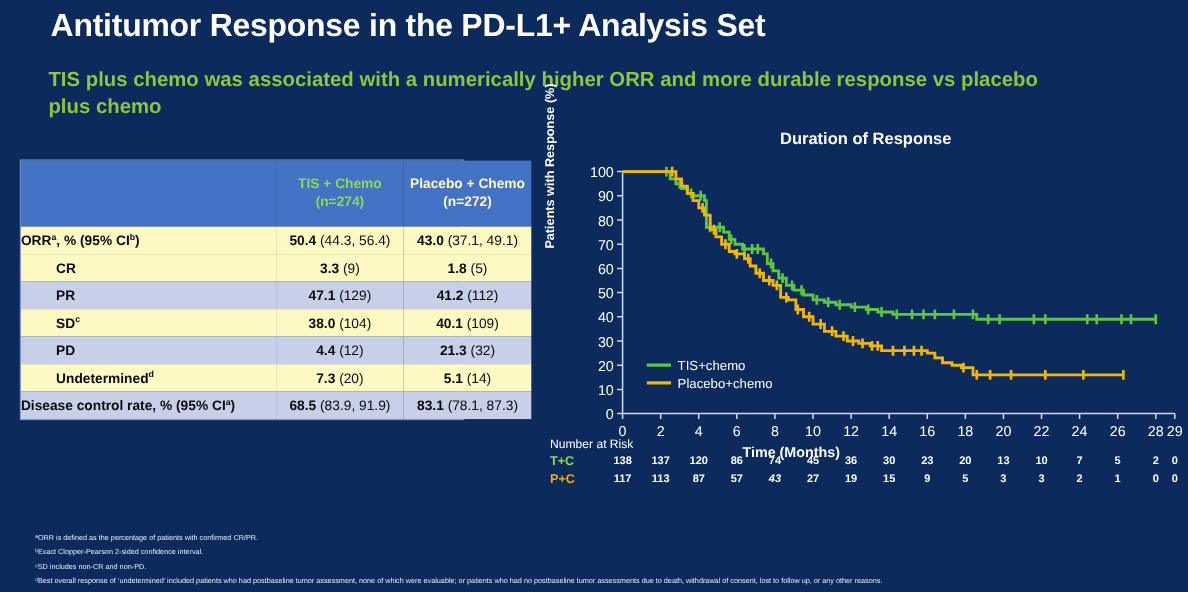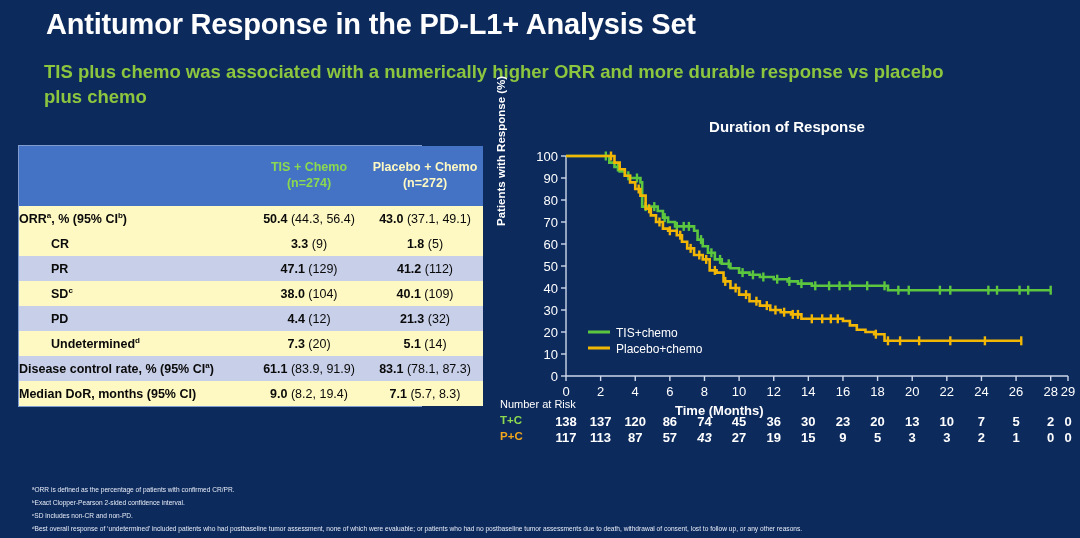--- a/index.html
+++ b/index.html
@@ -75,21 +75,21 @@
   .risk-title{
     position:absolute;left:0;top:0;font-size:11px;color:#ffffff;font-weight:normal;
   }
   .risk-row{position:absolute;left:0;height:16px;width:580px;}
   .risk-row .name{
     position:absolute;left:0;top:0;font-size:11.5px;font-weight:bold;
   }
   .risk-row .name.tc{color:#8cd94f;}
   .risk-row .name.pc{color:#f2a71b;}
   .risk-row .num{
-    position:absolute;top:0;font-size:13px;color:#ffffff;
+    position:absolute;top:0;font-size:10px;color:#ffffff;
     text-align:center;width:26px;font-weight:bold;
   }
 
   
   .foots{position:absolute;left:32px;top:484px;width:1040px;}
   .foot{font-size:6.6px;color:#e6ecf7;line-height:1.95;white-space:nowrap;}
 </style>
 </head>
 <body>
 
@@ -136,27 +136,22 @@
             <td class="val"><b>4.4</b> (12)</td>
             <td class="val"><b>21.3</b> (32)</td>
           </tr>
           <tr class="r light">
             <td class="lbl indent">Undetermined<sup>d</sup></td>
             <td class="val"><b>7.3</b> (20)</td>
             <td class="val"><b>5.1</b> (14)</td>
           </tr>
           <tr class="r shade">
             <td class="lbl">Disease control rate, % (95% CI<sup>a</sup>)</td>
-            <td class="val"><b>61.1</b> (83.9, 91.9)</td>
+            <td class="val"><b>68.5</b> (83.9, 91.9)</td>
             <td class="val"><b>83.1</b> (78.1, 87.3)</td>
-          </tr>
-          <tr class="r light">
-            <td class="lbl">Median DoR, months (95% CI)</td>
-            <td class="val"><b>9.0</b> (8.2, 19.4)</td>
-            <td class="val"><b>7.1</b> (5.7, 8.3)</td>
           </tr>
         </tbody>
     </table>
   </div>
 
   <div class="chart">
     <div class="chart-title">Duration of Response</div>
     <div class="ylabel">Patients with Response (%)</div>
     <div class="xlabel">Time (Months)</div>
     <svg class="km" id="km-svg" width="578" height="270">

